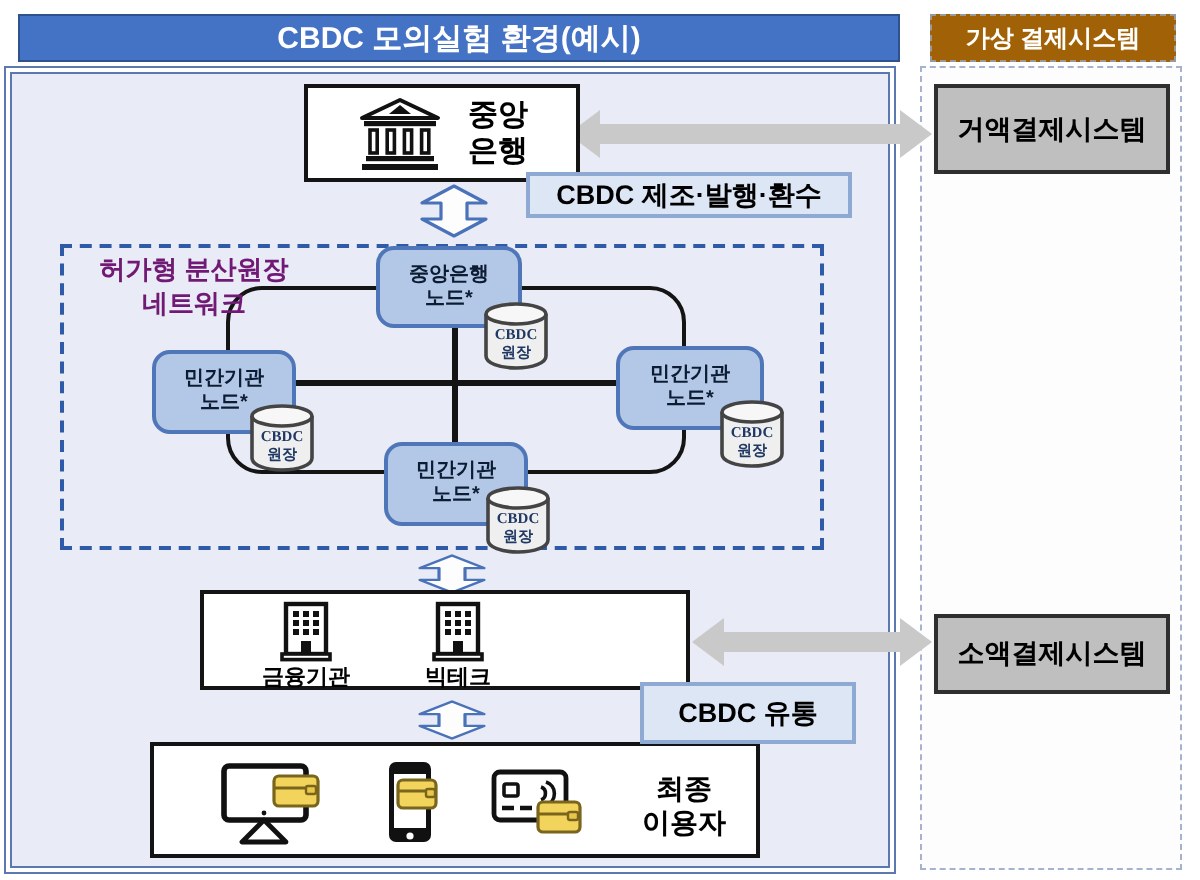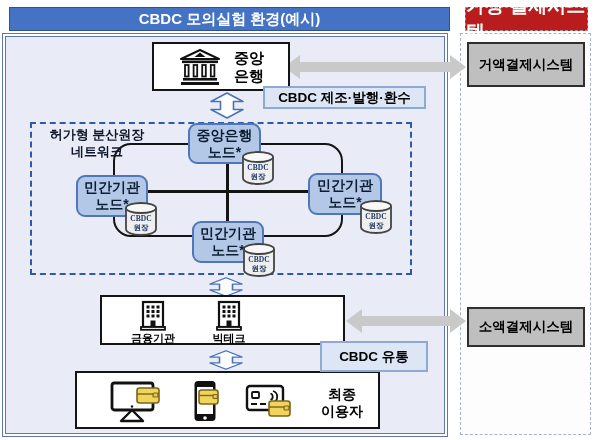--- a/index.html
+++ b/index.html
@@ -1,40 +1,40 @@
 <!DOCTYPE html>
 <html><head>
 <meta charset="utf-8">
 <style>
   html,body{margin:0;padding:0;background:#fff;}
   .stage{position:relative;width:600px;height:440px;background:#fff;
     font-family:"Liberation Sans","DejaVu Sans",sans-serif;overflow:hidden;}
   .abs{position:absolute;}
   .title-bar{left:9px;top:7px;width:441px;height:24px;background:#4472C4;border:1px solid #2f528f;
     color:#fff;font-weight:bold;font-size:15px;display:flex;align-items:center;justify-content:center;box-sizing:border-box;}
-  .right-title{left:465px;top:7px;width:123px;height:24px;background:#b91c1c;border:1px dashed #9a9a9a;
-    color:#fff;font-weight:bold;font-size:19px;display:flex;align-items:center;justify-content:center;box-sizing:border-box;}
+  .right-title{left:465px;top:7px;width:123px;height:24px;background:#a16207;border:1px dashed #9a9a9a;
+    color:#fff;font-weight:bold;font-size:12px;display:flex;align-items:center;justify-content:center;box-sizing:border-box;}
   .main-box{left:2px;top:33px;width:446px;height:404px;background:#E9ECF6;border:1px solid #5b79b0;
     box-shadow:inset 0 0 0 2px #ffffff, inset 0 0 0 3px #5b79b0;box-sizing:border-box;}
   .right-panel{left:460px;top:33px;width:131px;height:402px;background:#fdfdfe;border:1px dashed #a6b3cf;box-sizing:border-box;}
   .gray-box{background:#BFBFBF;border:2px solid #2f2f2f;color:#000;font-weight:bold;font-size:13.5px;
     display:flex;align-items:center;justify-content:center;box-sizing:border-box;z-index:4;}
   .box-black{background:#fff;border:2px solid #141414;box-sizing:border-box;}
   .blue-label{background:#DDE6F4;border:2px solid #8ea9d2;font-weight:bold;font-size:13.5px;color:#000;
     display:flex;align-items:center;justify-content:center;box-sizing:border-box;z-index:6;}
   .net-box{left:30px;top:122px;width:382px;height:153px;border:2px dashed #2e5aa8;box-sizing:border-box;z-index:1;}
-  .net-label{left:36px;top:127px;width:122px;text-align:center;font-weight:bold;font-size:13px;line-height:1.3;color:#0f172a;z-index:2;}
+  .net-label{left:36px;top:127px;width:122px;text-align:center;font-weight:bold;font-size:13px;line-height:1.3;color:#701a75;z-index:2;}
   .ring{left:113px;top:143px;width:230px;height:94px;border:2.5px solid #141414;border-radius:18px;box-sizing:border-box;z-index:1;}
   .cross-h{left:114px;top:190px;width:228px;height:3px;background:#141414;z-index:1;}
   .cross-v{left:226px;top:144px;width:3px;height:93px;background:#141414;z-index:1;}
   .node{background:#B3C7E6;border:2px solid #4F76B8;border-radius:9px;box-sizing:border-box;
     display:flex;align-items:center;justify-content:center;z-index:3;}
   .t2{text-align:center;font-weight:bold;}
   .t2 span{display:block;}
-  .node .t2{font-size:14px;line-height:1.18;color:#0b1c33;}
+  .node .t2{font-size:10px;line-height:1.18;color:#0b1c33;}
   .cyl{z-index:5;}
   .cyl text{font-family:"Liberation Serif","DejaVu Serif",serif;font-weight:bold;fill:#1f3864;}
   .cb-box{left:152px;top:42px;width:138px;height:49px;display:flex;align-items:center;justify-content:center;gap:12px;z-index:4;}
   .cb-box .t2{font-size:15px;line-height:1.15;color:#000;}
   .inst-box{left:100px;top:295px;width:245px;height:50px;z-index:3;}
   .inst-col{position:absolute;top:3px;width:66px;display:flex;flex-direction:column;align-items:center;}
   .inst-col .lbl{font-size:11px;font-weight:bold;color:#000;margin-top:0px;white-space:nowrap;}
   .inst-group{position:absolute;left:210px;top:7px;width:34px;font-size:13.5px;line-height:1.2;color:#000;}
   .user-box{left:75px;top:371px;width:305px;height:58px;z-index:3;}
   .user-label{position:absolute;left:232px;top:13px;width:66px;font-size:14px;line-height:1.2;color:#000;}

